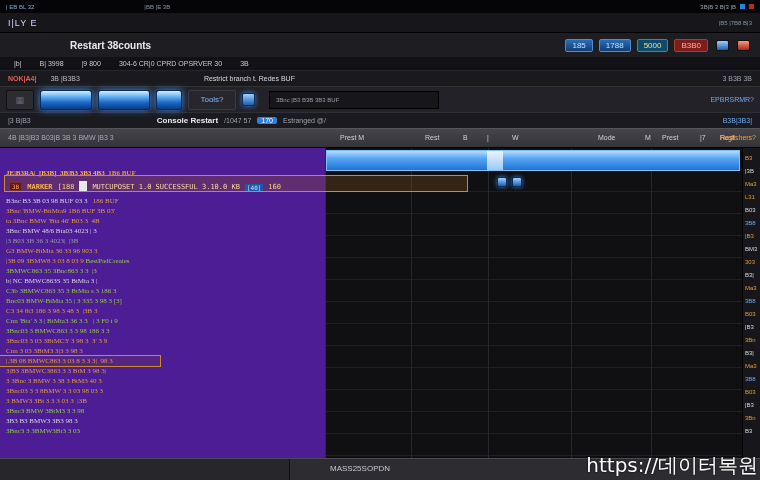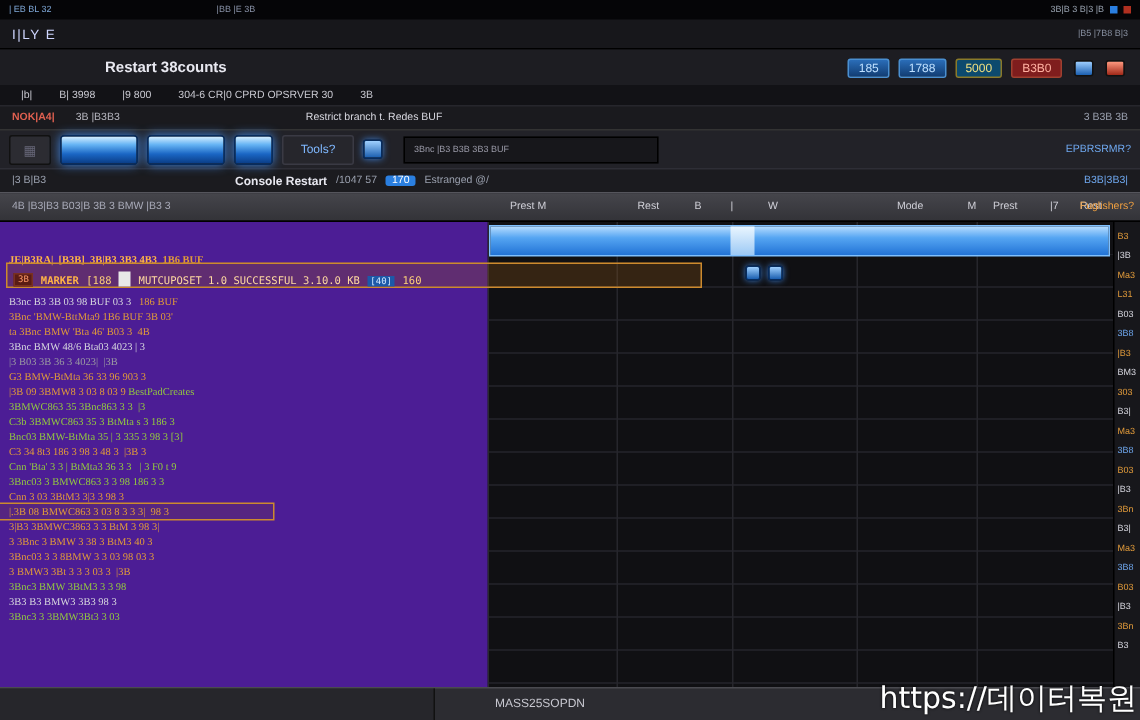--- a/index.html
+++ b/index.html
@@ -59,21 +59,21 @@
   .grid{position:absolute;left:325px;top:0;width:417px;height:100%;background-image:repeating-linear-gradient(to bottom,transparent 0 21px,#1f1f25 21px 22px);border-left:1px solid #2a2a30}
   .vline{position:absolute;top:0;bottom:0;width:1px;background:#26262c}
   .selbar{position:absolute;left:326px;top:2px;width:414px;height:21px;background:linear-gradient(180deg,#b5dcff,#55a5f2 40%,#2273d6);border:1px solid #7fc0ff}
   .selbar .gap{position:absolute;left:160px;top:0;bottom:0;width:16px;background:linear-gradient(180deg,#eaf6ff,#9cc9f5)}
 
   .leftpanel{position:absolute;left:0;top:0;width:325px;height:100%;background:#4c1d95;padding-top:20px;font-family:Liberation Serif, serif;font-size:7px;line-height:10px;overflow:hidden}
   .line{height:10px;white-space:pre;padding-left:6px;overflow:hidden}
   .line.spacer{height:18px}
   .orange{color:#e09a3a}.orange-b{color:#ffb347;font-weight:bold}
   .green{color:#93c93f}.white{color:#d6d6de}.gray{color:#9a9aa2}
-  .line.boxed{outline:1px solid #cc8a2e;background:rgba(150,90,20,.15);width:182px}
+  .line.boxed{outline:1px solid #cc8a2e;background:rgba(150,90,20,.15);width:160px}
 
   .orangerow{position:absolute;left:4px;top:27px;width:464px;height:17px;border:1px solid #cc8a2e;background:rgba(150,90,20,.28);display:flex;align-items:flex-end;gap:5px;padding:0 4px;font-size:7px;font-family:"DejaVu Sans Mono",monospace}
   .or-chip{background:#5a1c14;color:#ff9a6a;padding:0 2px;font-size:6px;border:1px solid #7a3020}
   .or-label{color:#ffb347;font-weight:bold}
   .or-num{color:#ffd27a}
   .fileicon{width:8px;height:10px;background:#e8e8e8;flex:0 0 8px}
   .or-text{color:#ffd9a0;white-space:nowrap;overflow:hidden}
   .or-blue{background:#1c59a8;color:#cfe6ff;padding:0 2px;font-size:6px}
   .bluechips{position:absolute;left:497px;top:29px;display:flex;gap:5px}
   .bluechip{width:10px;height:10px;border-radius:2px;background:linear-gradient(180deg,#9fd0ff,#1b5fb0);box-shadow:0 0 4px rgba(70,150,255,.8);border:1px solid #072c5e}
@@ -191,25 +191,27 @@
     <div class="line orange-b"><span>JE|B3RA|  [B3B]  3B|B3 3B3 4B3</span><span class="orange">  1B6 BUF</span></div>
         <div class="line spacer"><span></span><span></span></div>
         <div class="line white"><span>B3nc B3 3B 03 98 BUF 03 3   </span><span class="orange">186 BUF</span></div>
         <div class="line orange"><span>3Bnc 'BMW-BttMta9 1B6 BUF 3B 03'</span><span></span></div>
         <div class="line orange"><span>ta 3Bnc BMW 'Bta 46' B03 3  4B</span><span></span></div>
         <div class="line white"><span>3Bnc BMW 48/6 Bta03 4023 | 3</span><span></span></div>
         <div class="line gray"><span>|3 B03 3B 36 3 4023|  |3B</span><span></span></div>
         <div class="line orange"><span>G3 BMW-BtMta 36 33 96 903 3</span><span></span></div>
         <div class="line orange"><span>|3B 09 3BMW8 3 03 8 03 9 </span><span class="green">BestPadCreates</span></div>
         <div class="line green"><span>3BMWC863 35 3Bnc863 3 3  |3</span><span></span></div>
+        <div class="line white"><span>b| NC BMWC863S 35 BtMta 3 |</span><span></span></div>
         <div class="line green"><span>C3b 3BMWC863 35 3 BtMta s 3 186 3</span><span></span></div>
         <div class="line green"><span>Bnc03 BMW-BtMta 35 | 3 335 3 98 3 [3]</span><span></span></div>
         <div class="line orange"><span>C3 34 8t3 186 3 98 3 48 3  |3B 3</span><span></span></div>
         <div class="line green"><span>Cnn 'Bta' 3 3 | BtMta3 36 3 3   | 3 F0 t 9</span><span></span></div>
         <div class="line green"><span>3Bnc03 3 BMWC863 3 3 98 186 3 3</span><span></span></div>
+        <div class="line orange"><span>3Bnc03 3 03 3BtMC3' 3 98 3  3' 3 9</span><span></span></div>
         <div class="line orange"><span>Cnn 3 03 3BtM3 3|3 3 98 3</span><span></span></div>
         <div class="line orange boxed"><span>|.3B 08 BMWC863 3 03 8 3 3 3|  98 3</span><span></span></div>
         <div class="line orange"><span>3|B3 3BMWC3863 3 3 BtM 3 98 3|</span><span></span></div>
         <div class="line orange"><span>3 3Bnc 3 BMW 3 38 3 BtM3 40 3</span><span></span></div>
         <div class="line orange"><span>3Bnc03 3 3 8BMW 3 3 03 98 03 3</span><span></span></div>
         <div class="line orange"><span>3 BMW3 3Bt 3 3 3 03 3  |3B</span><span></span></div>
         <div class="line green"><span>3Bnc3 BMW 3BtM3 3 3 98</span><span></span></div>
         <div class="line white"><span>3B3 B3 BMW3 3B3 98 3</span><span></span></div>
         <div class="line green"><span>3Bnc3 3 3BMW3Bt3 3 03</span><span></span></div>
       </div>

